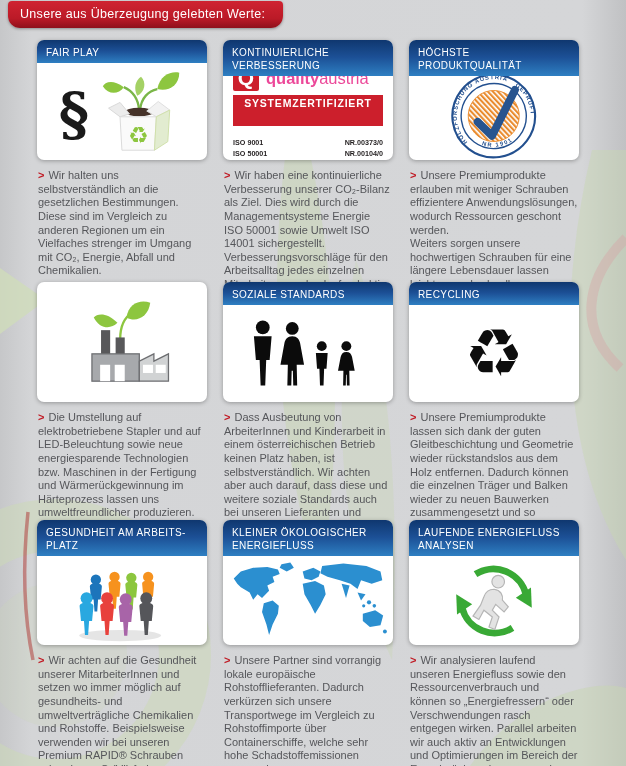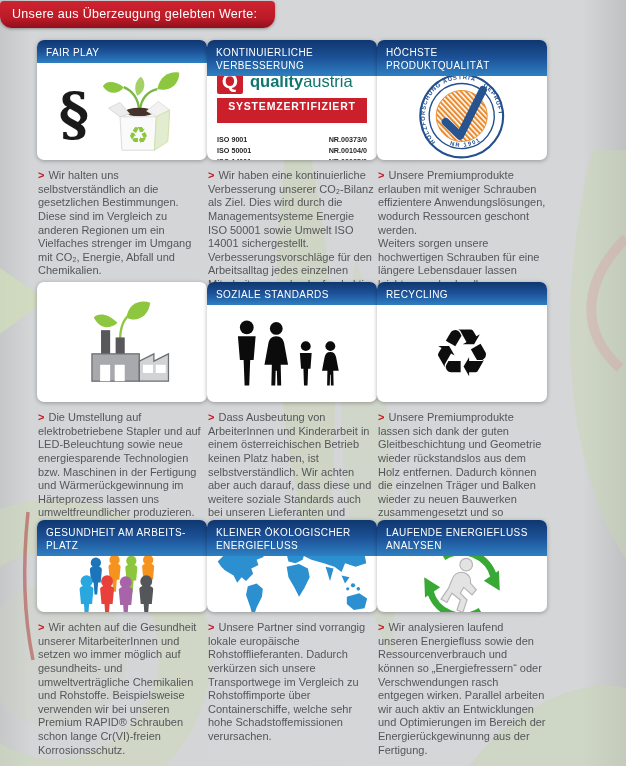--- a/index.html
+++ b/index.html
@@ -4,62 +4,62 @@
 <style>
   html,body{margin:0;padding:0;background:#9a9a9a;}
   .page{
     position:relative;width:626px;height:766px;overflow:hidden;
     background:linear-gradient(90deg,#c6c7c9 0,#d4d5d7 5%,#d5d6d8 93%,#c0c1c3 100%);
     font-family:"Liberation Sans",sans-serif;
   }
   .decor{position:absolute;left:0;top:0;width:626px;height:766px;pointer-events:none;}
 
   .banner{
-    position:absolute;top:1px;left:0;z-index:5;
+    position:absolute;top:1px;left:8px;z-index:5;
     background:linear-gradient(180deg,#cf2331 0%,#bb1a27 65%,#8e101b 100%);
     color:#fff;font-size:12.5px;letter-spacing:.3px;
     padding:6px 18px 7px 12px;border-radius:4px 4px 12px 12px;
     box-shadow:0 1px 3px rgba(0,0,0,.35);
   }
 
   .grid{
     position:absolute;top:40px;left:37px;z-index:3;
-    display:grid;grid-template-columns:170px 170px 170px;
+    display:grid;grid-template-columns:170px 170px 170px;column-gap:16px;
     grid-template-rows:242px 238px 246px;
   }
   .cell{position:relative;}
   .card{
     background:#fff;border-radius:7px;height:120px;overflow:hidden;
     display:flex;flex-direction:column;
     box-shadow:0 1px 4px rgba(0,0,0,.30);
   }
-  .cell.r3 .card{height:92px;}
+  .cell.r3 .card{height:125px;}
   .card-header{
     background:linear-gradient(180deg,#0f376f 0%,#1c5096 48%,#2e7fc2 100%);
     color:#fff;font-size:10px;letter-spacing:.4px;line-height:1.3;
     padding:6px 9px 4px;display:flex;align-items:flex-start;min-height:13px;
   }
   .card-icon{flex:1;display:flex;align-items:center;justify-content:center;overflow:hidden;padding:2px 4px;}
   .card-body{margin:9px 1px 0;font-size:11px;line-height:1.24;color:#55565a;}
   .marker{color:#c01a24;font-weight:bold;margin-right:4px;}
   .body-text{white-space:pre-line;}
 
   
   .fairplay{display:flex;align-items:center;gap:10px;}
   .para-glyph{font-family:"DejaVu Serif",serif;font-weight:bold;font-size:58px;color:#1a1a1a;line-height:1;transform:translateY(2px);}
 
   
   .qa{width:150px;}
   .qa-top{display:flex;align-items:center;gap:7px;margin-bottom:4px;}
   .qa-q{width:26px;height:26px;background:#cc1f2c;color:#fff;font-weight:bold;font-size:21px;
         display:flex;align-items:center;justify-content:center;border-radius:2px;}
-  .qa-name{font-size:16.5px;color:#0f766e;}
+  .qa-name{font-size:16.5px;color:#ec4899;}
   .qa-name .b{font-weight:bold;}
   .qa-bar{background:#cc1f2c;color:#fff;text-align:center;font-weight:bold;font-size:10.5px;
-          letter-spacing:.8px;padding:2px 0 11px;}
+          letter-spacing:.8px;padding:2px 0 17px;}
   .qa-rows{margin-top:12px;font-size:7.2px;font-weight:bold;color:#231f20;}
   .qa-row{display:flex;justify-content:space-between;line-height:1.5;}
 
   
   .recycle-big{font-size:66px;line-height:1;color:#0d0d0d;font-family:"DejaVu Sans",sans-serif;}
   .recycle-small{font-family:"DejaVu Sans",sans-serif;}
 
   .seal-wrap{transform:rotate(-8deg);}
 </style>
 </head>

